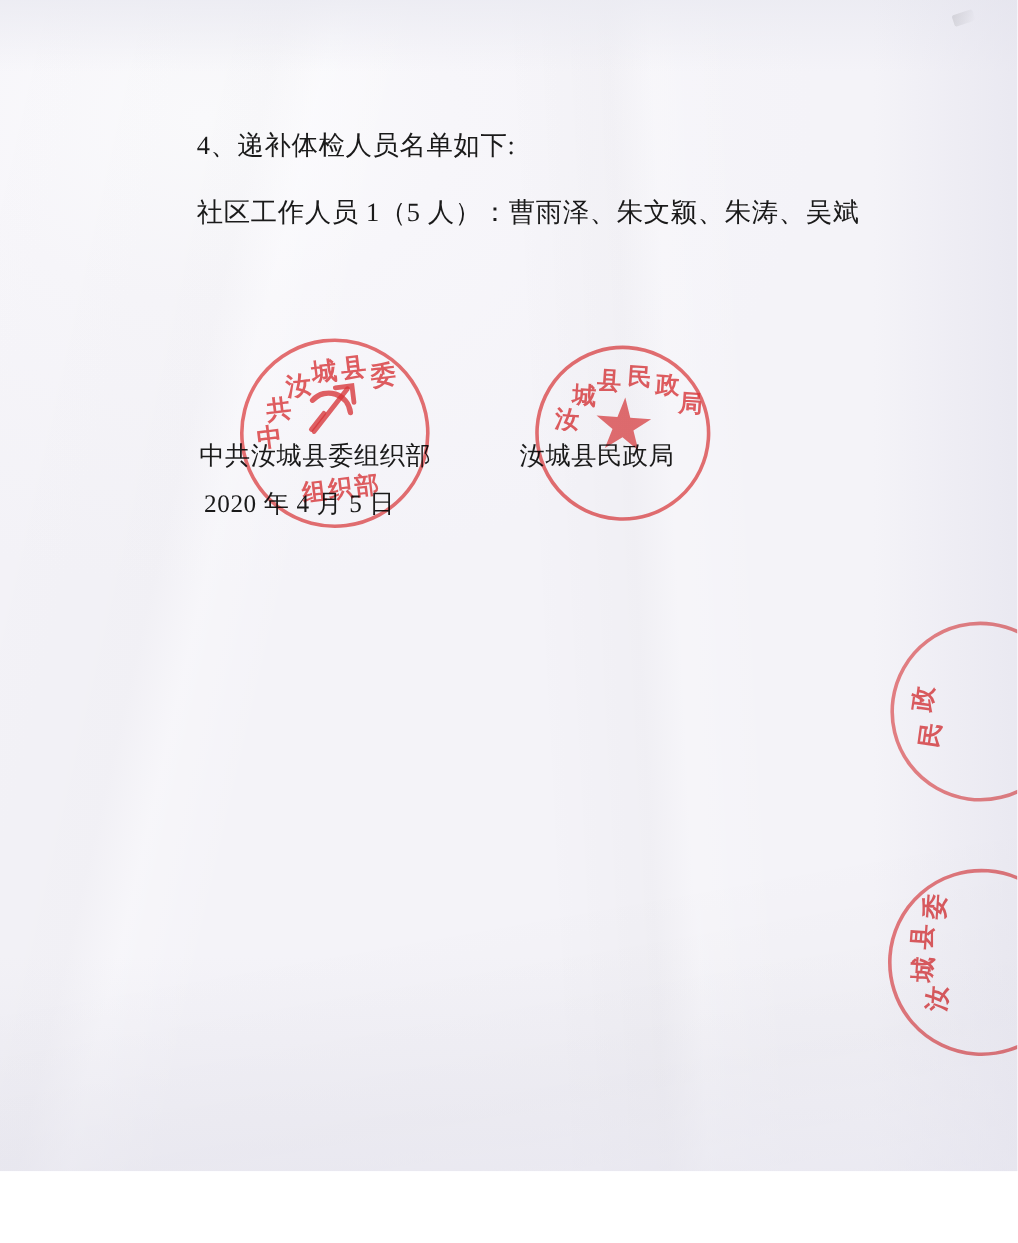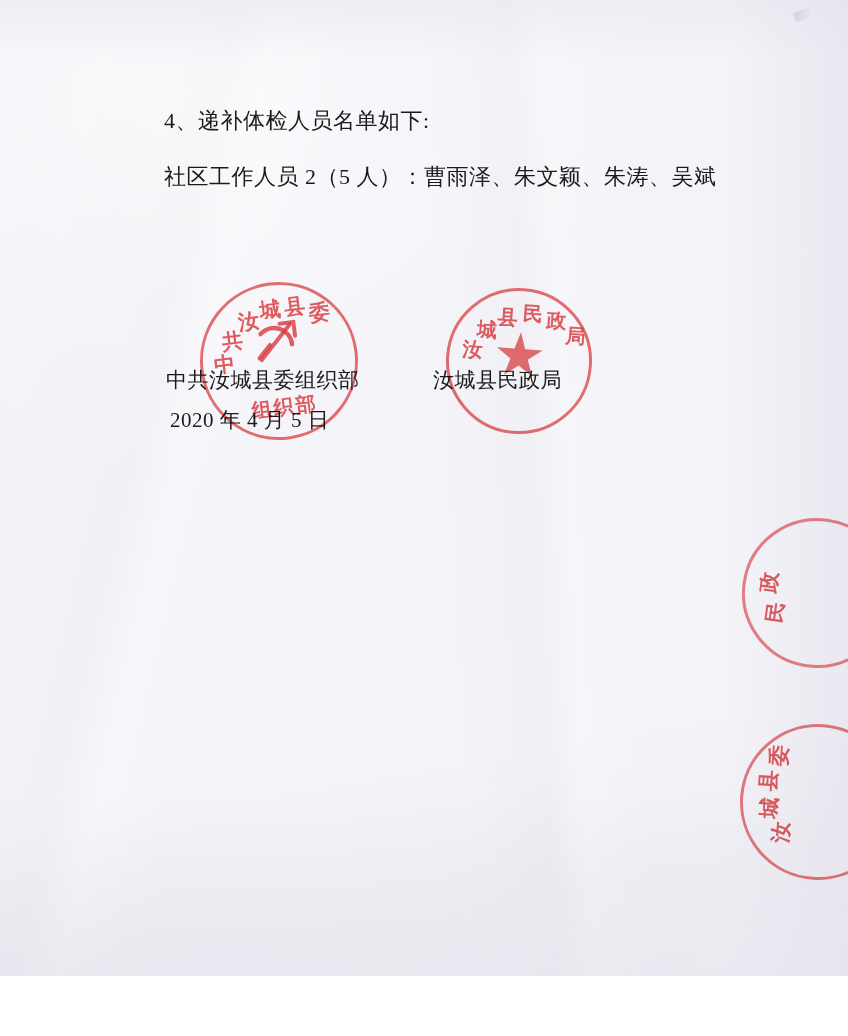--- a/index.html
+++ b/index.html
@@ -166,21 +166,21 @@
 <div id="page">
 
   <div class="paper-shade shade-1"></div>
   <div class="paper-shade shade-2"></div>
   <div class="paper-shade shade-3"></div>
   <div class="paper-shade shade-4"></div>
   <div class="corner-mark"></div>
 
   <div class="body-text">
     <div class="line indent">4、递补体检人员名单如下:</div>
-    <div class="line indent">社区工作人员 2（5 人）：曹雨泽、朱文颖、朱涛、吴斌</div>
+    <div class="line indent">社区工作人员 1（5 人）：曹雨泽、朱文颖、朱涛、吴斌</div>
   </div>
 
   <div class="sig-block">
     <div class="sig-row">
       <span>中共汝城县委组织部</span>
       <span class="sig-gap"></span>
       <span>汝城县民政局</span>
     </div>
   </div>
   <div class="sig-date">2020 年 4 月 5 日</div>

